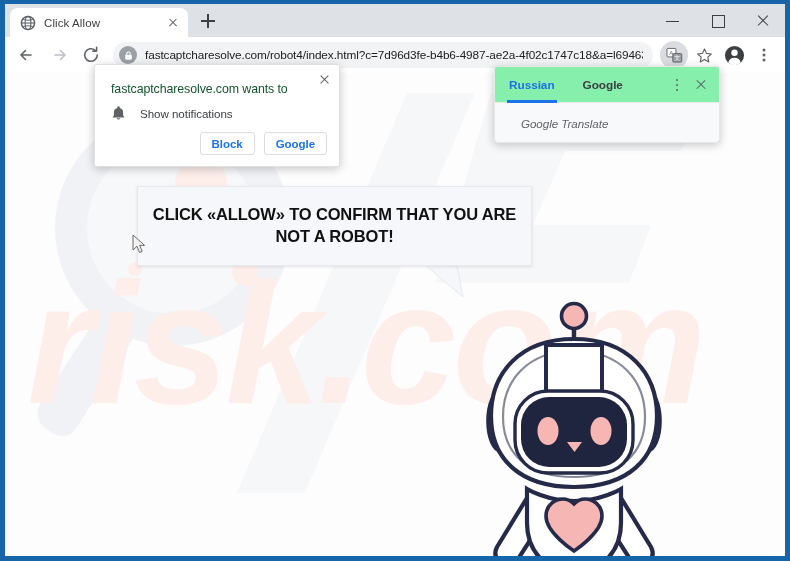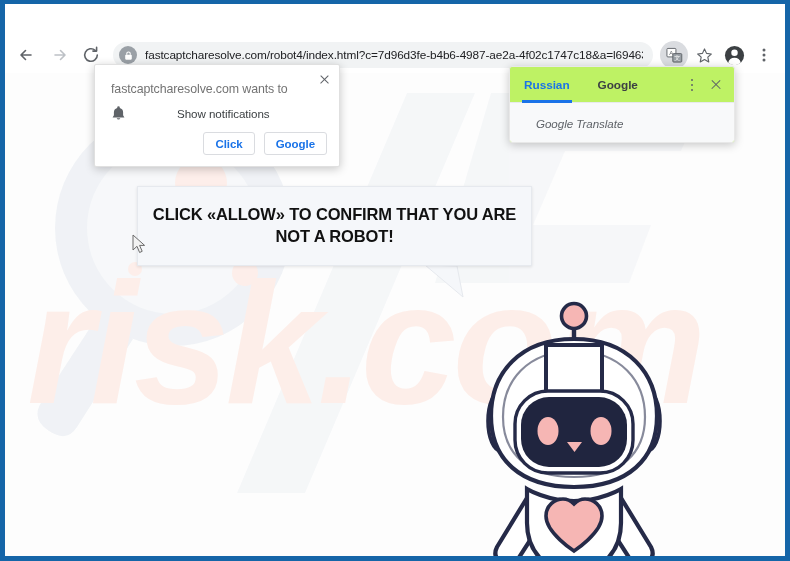--- a/index.html
+++ b/index.html
@@ -234,27 +234,27 @@
     content: ""; position: absolute;
     left: 3.5px; top: 8.4px; width: 11px; height: 1.2px;
     background: #5f6368;
   }
   #permission-close::before { transform: rotate(45deg); }
   #permission-close::after  { transform: rotate(-45deg); }
   #permission-title {
     position: absolute;
     left: 16px; top: 17px;
     font-size: 12.4px;
-    color: #737373;
+    color: #14532d;
     letter-spacing: -0.1px;
   }
   #permission-row {
     position: absolute;
     left: 16px; top: 40px;
-    display: flex; align-items: center; gap: 37px;
+    display: flex; align-items: center;
   }
   #bell-icon { width: 15px; height: 16px; flex: 0 0 15px; }
   #permission-option-label {
     margin-left: 14px;
     font-size: 11.6px;
     color: #3c4043;
     letter-spacing: -0.05px;
   }
   #permission-buttons {
     position: absolute;
@@ -272,23 +272,23 @@
     font-size: 11.5px;
     font-weight: bold;
     font-family: "Liberation Sans", sans-serif;
     display: flex; align-items: center; justify-content: center;
     letter-spacing: -0.05px;
   }
 
   
   #translate-bubble {
     position: absolute;
-    left: 504px; top: 62px;
+    left: 489px; top: 62px;
     width: 226px; height: 77px;
-    background: #bef264;
+    background: #86efac;
     border-radius: 3px;
     box-shadow: 0 2px 10px rgba(0,0,0,0.22);
     border: 1px solid #e8e8e8;
     z-index: 40;
     overflow: hidden;
   }
   #translate-tabs {
     position: relative;
     height: 36px;
     display: flex; align-items: center;
@@ -358,20 +358,43 @@
     width: 14px; height: 20px;
     z-index: 50;
   }
 </style>
 </head>
 <body>
 
 <div id="window-frame">
   <div id="window-inner">
 
+    <div id="tab-strip">
+      <div id="tab-strip-bg-left"></div>
+
+      <div class="tab">
+        <svg class="tab-favicon" viewBox="0 0 16 16">
+          <circle cx="8" cy="8" r="6.6" fill="none" stroke="#5f6368" stroke-width="1.5"></circle>
+          <ellipse cx="8" cy="8" rx="2.9" ry="6.6" fill="none" stroke="#5f6368" stroke-width="1.1"></ellipse>
+          <path d="M1.6 8 H14.4" stroke="#5f6368" stroke-width="1.1" fill="none"></path>
+          <path d="M3 4.2 C5 5.6 11 5.6 13 4.2" stroke="#5f6368" stroke-width="1" fill="none"></path>
+          <path d="M3 11.8 C5 10.4 11 10.4 13 11.8" stroke="#5f6368" stroke-width="1" fill="none"></path>
+        </svg>
+        <span class="tab-title">Click Allow</span>
+        <span class="tab-close"></span>
+      </div>
+
+      <div id="new-tab-button"></div>
+
+      <div id="window-controls">
+        <div class="win-btn win-btn-min"></div>
+        <div class="win-btn win-btn-max"></div>
+        <div class="win-btn win-btn-close"></div>
+      </div>
+    </div>
 
     <div id="toolbar">
 
       <div class="nav-btn" id="nav-back">
         <svg class="nav-icon" width="30" height="30" viewBox="0 0 30 30">
           <path d="M19 15 H9.5 M13.5 10.5 L9 15 L13.5 19.5" fill="none" stroke="#5f6368" stroke-width="1.6" stroke-linecap="round" stroke-linejoin="round"></path>
         </svg>
       </div>
 
       <div class="nav-btn" id="nav-forward">
@@ -496,21 +519,21 @@
       <div id="permission-close"></div>
       <div id="permission-title">fastcaptcharesolve.com wants to</div>
       <div id="permission-row">
         <svg id="bell-icon" viewBox="0 0 15 16">
           <path d="M7.5 1.2 a1.3 1.3 0 0 1 1.3 1.3 v0.4 a4.6 4.6 0 0 1 3.3 4.4 v3 l1.3 2.2 H1.6 L2.9 10.3 v-3 a4.6 4.6 0 0 1 3.3 -4.4 V2.5 a1.3 1.3 0 0 1 1.3 -1.3 Z" fill="#5f6368"></path>
           <path d="M5.7 13.3 a1.9 1.9 0 0 0 3.6 0 Z" fill="#5f6368"></path>
         </svg>
         <span id="permission-option-label">Show notifications</span>
       </div>
       <div id="permission-buttons">
-        <button class="perm-btn">Click</button>
+        <button class="perm-btn">Block</button>
         <button class="perm-btn">Google</button>
       </div>
     </div>
 
     <div id="translate-bubble">
       <div id="translate-tabs">
         <div class="translate-tab active">Russian</div>
         <div class="translate-tab inactive">Google</div>
         <div id="translate-kebab">
           <i></i>

